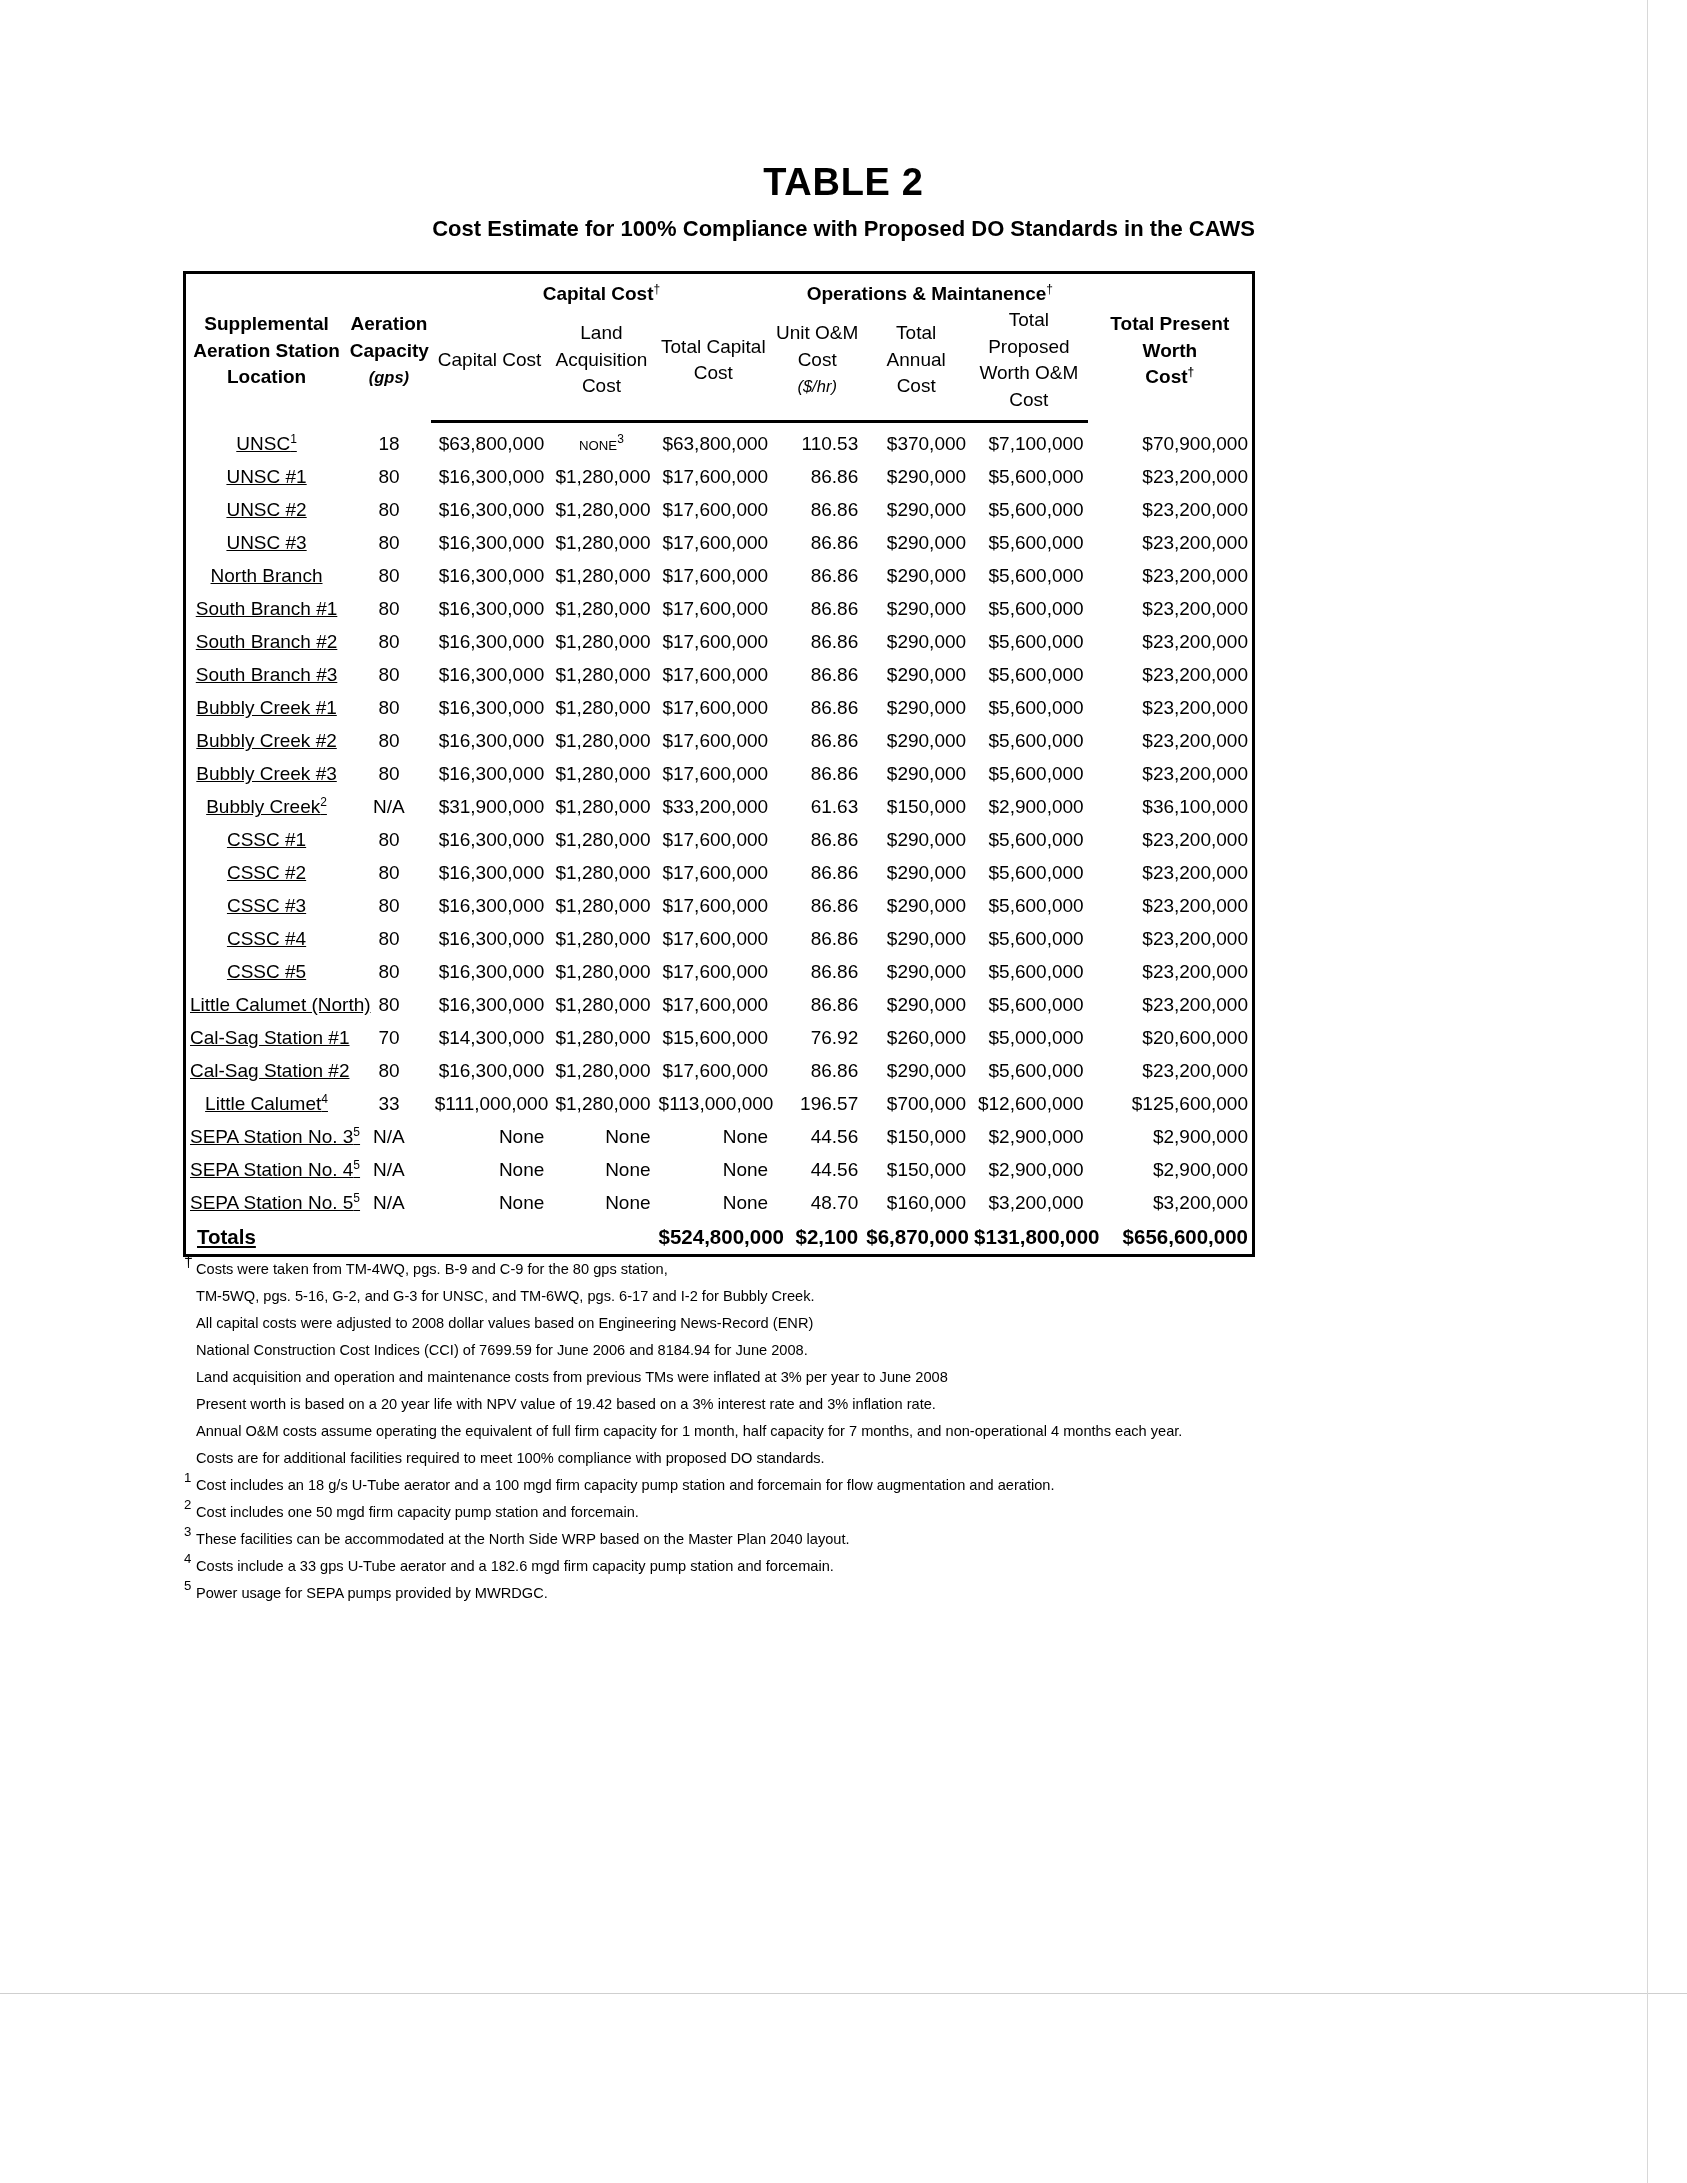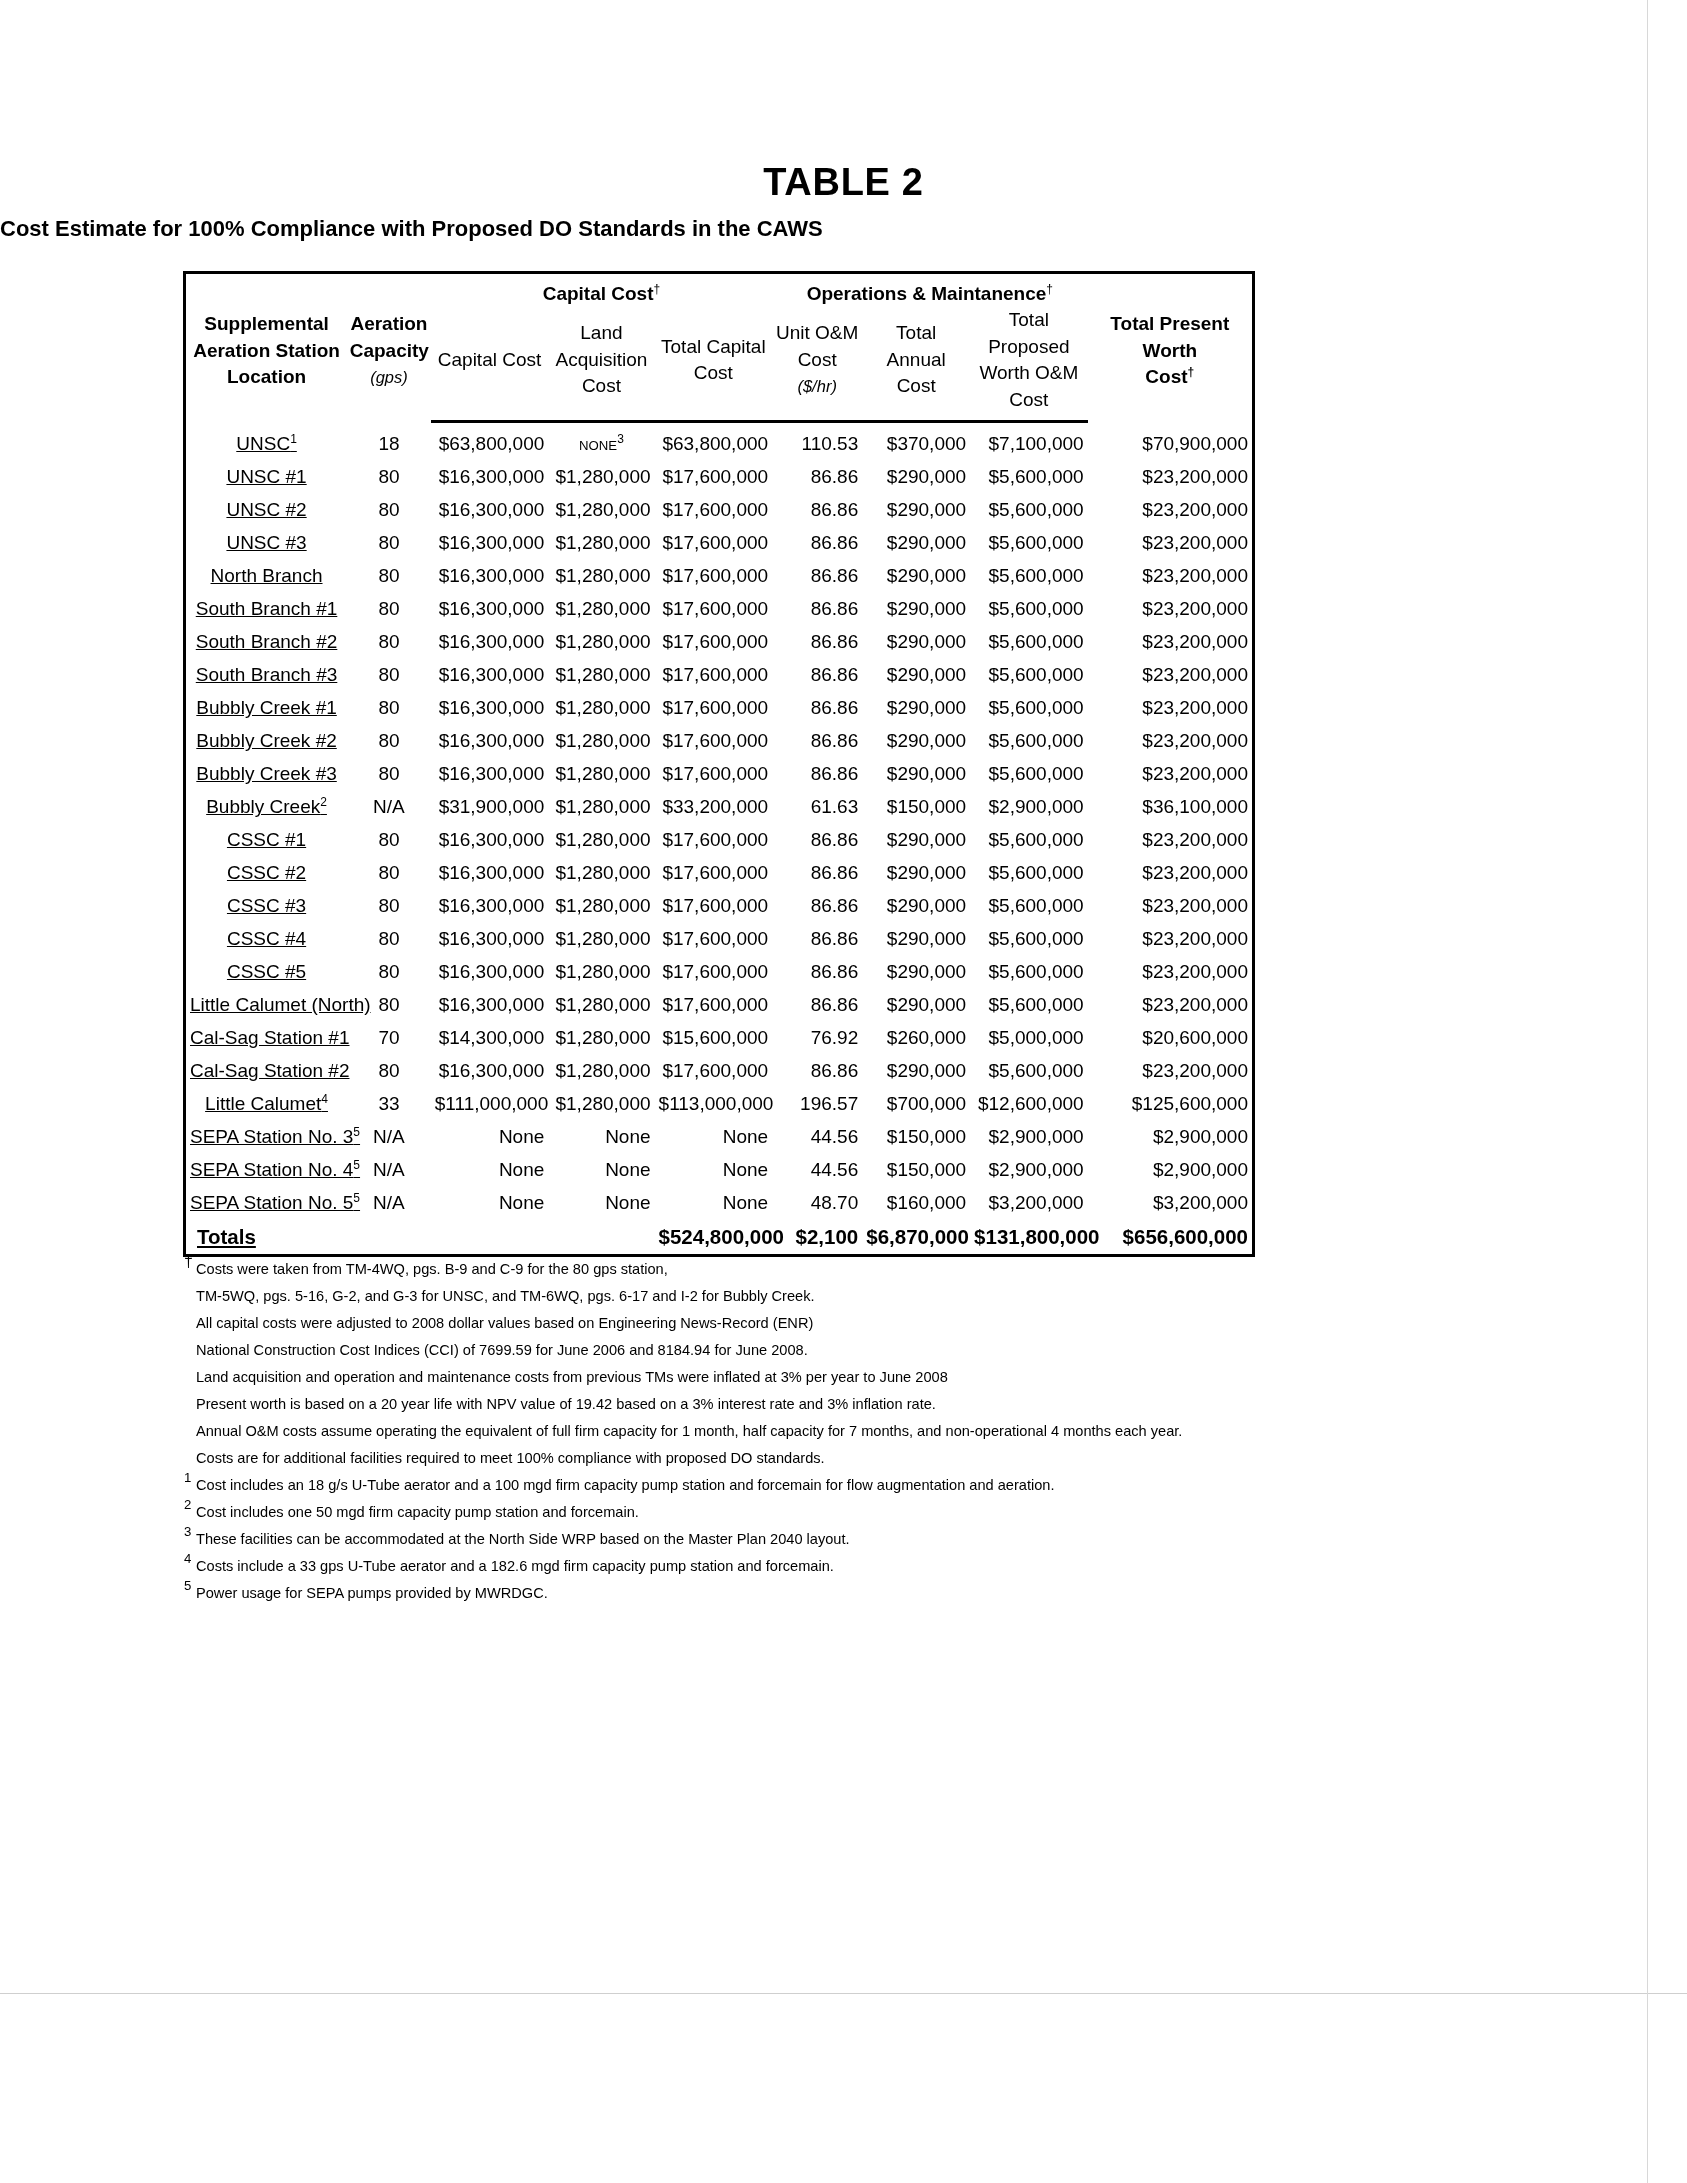--- a/index.html
+++ b/index.html
@@ -1,20 +1,20 @@
 <!DOCTYPE html>
 <html style="font-size:10.6px"><head>
 <meta charset="utf-8">
 <style>
   html, body { margin: 0; padding: 0; background: #ffffff; }
   body { width: 1687px; height: 2183px; position: relative; overflow: hidden;
          font-family: "Liberation Sans", sans-serif; color: #000; }
   .title { position: absolute; left: 0; width: 1687px; top: 161px; text-align: center;
            font-weight: bold; font-size: 38px; letter-spacing: 0.7px; }
-  .subtitle { position: absolute; left: 0; width: 1687px; top: 216px; 
+  .subtitle { position: absolute; left: 0; width: 1687px; top: 216px; text-align: center;
               font-weight: bold; font-size: 22px; }
   .tbl-wrap { position: absolute; left: 183px; top: 271px; width: 1072px; }
   table { border-collapse: collapse; width: 100%; table-layout: fixed;
           border: 3.3px solid #000; font-size: 19px; }
   th { font-weight: normal; text-align: center; vertical-align: middle; line-height: 26.5px; padding: 0 2.6px; }
   th.b { font-weight: bold; }
   thead tr.hdr2 th { border-bottom: 3.3px solid #000; padding-bottom: 6.6px; }
   thead tr.hdr1 th { padding-top: 6.6px; }
   .ital { font-style: italic; font-size: 16.5px; }
   tbody td { height: 33px; padding: 0 4px; text-align: right; white-space: nowrap; }
@@ -55,21 +55,21 @@
     <thead>
       <tr class="hdr1">
         <th class="b" rowspan="2">
           <div>Supplemental</div>
           <div>Aeration Station</div>
           <div>Location</div>
         </th>
         <th class="b" rowspan="2">
           <div>Aeration</div>
           <div>Capacity</div>
-          <div class="ital" style="font-weight:normal">(gps)</div>
+          <div class="ital" style="font-weight:bold">(gps)</div>
         </th>
         <th colspan="3" style="vertical-align:bottom">
           <span class="b" style="font-weight:bold">Capital Cost</span><sup>†</sup>
         </th>
         <th colspan="3" style="vertical-align:bottom">
           <span style="font-weight:bold">Operations &amp; Maintanence</span><sup>†</sup>
         </th>
         <th class="b" rowspan="2">
           <div>Total Present Worth</div>
           <div><span>Cost</span><sup>†</sup></div>

